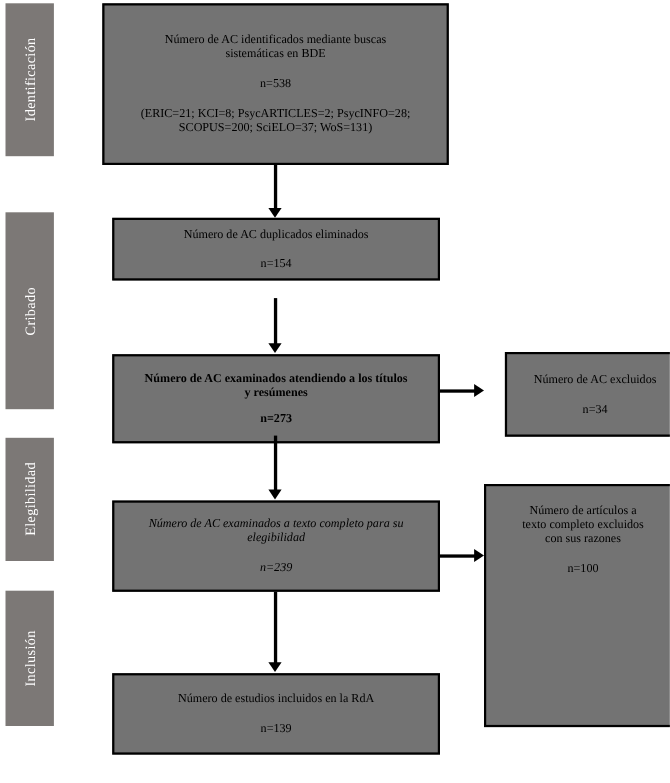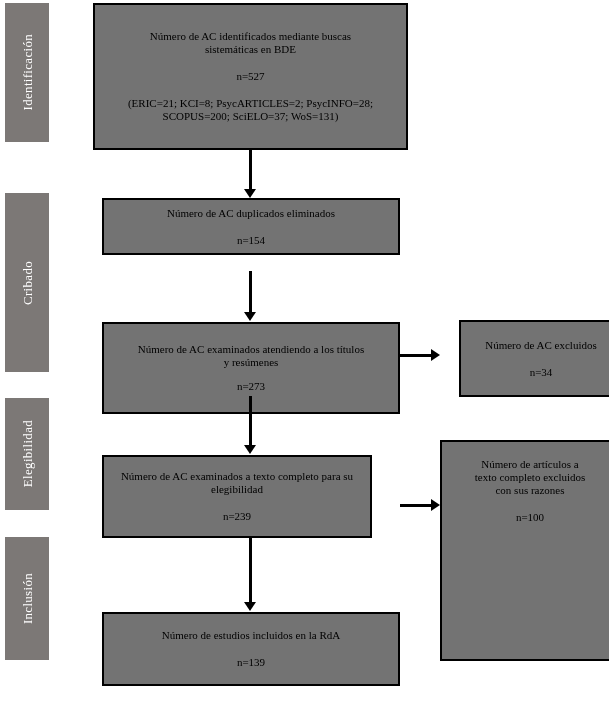--- a/index.html
+++ b/index.html
@@ -108,58 +108,58 @@
   </div>
 
   <div class="stage-bar" style="left:5px; top:537px; width:44px; height:123px;">
     <span class="stage-label">Inclusión</span>
   </div>
 
   <div class="flow-box" style="left:93px; top:3px; width:315px; height:147px;">
     <div class="line">Número de AC identificados mediante buscas
 sistemáticas en BDE</div>
     <div class="gap-md"></div>
-    <div class="line">n=527</div>
+    <div class="line">n=538</div>
     <div class="gap-md"></div>
     <div class="line">(ERIC=21; KCI=8; PsycARTICLES=2; PsycINFO=28;
 SCOPUS=200; SciELO=37; WoS=131)</div>
   </div>
 
   <div class="v-line" style="left:249px; top:150px; width:3px; height:40px;"></div>
   <div class="v-arrow-head" style="left:244px; top:189px;"></div>
 
   <div class="flow-box" style="left:102px; top:198px; width:298px; height:57px;">
     <div class="line">Número de AC duplicados eliminados</div>
     <div class="gap-md"></div>
     <div class="line">n=154</div>
   </div>
 
   <div class="v-line" style="left:249px; top:271px; width:3px; height:42px;"></div>
   <div class="v-arrow-head" style="left:244px; top:312px;"></div>
 
-  <div class="flow-box" style="left:102px; top:322px; width:298px; height:92px;">
+  <div class="flow-box" style="left:102px; top:322px; width:298px; height:81px;font-weight:bold;">
     <div class="line">Número de AC examinados atendiendo a los títulos
 y resúmenes</div>
     <div class="gap-sm"></div>
     <div class="line">n=273</div>
   </div>
 
   <div class="h-line" style="left:400px; top:354px; width:33px; height:3px;"></div>
   <div class="h-arrow-head" style="left:431px; top:349px;"></div>
 
   <div class="flow-box" style="left:440px; top:320px; width:164px; height:77px;margin-left:19px;">
     <div class="line">Número de AC excluidos</div>
     <div class="gap-md"></div>
     <div class="line">n=34</div>
   </div>
 
   <div class="v-line" style="left:249px; top:396px; width:3px; height:50px;"></div>
   <div class="v-arrow-head" style="left:244px; top:445px;"></div>
 
-  <div class="flow-box" style="left:102px; top:455px; width:270px; height:83px;">
+  <div class="flow-box" style="left:102px; top:455px; width:298px; height:83px;font-style:italic;">
     <div class="line">Número de AC examinados a texto completo para su
 elegibilidad</div>
     <div class="gap-md"></div>
     <div class="line">n=239</div>
   </div>
 
   <div class="h-line" style="left:400px; top:504px; width:33px; height:3px;"></div>
   <div class="h-arrow-head" style="left:431px; top:499px;"></div>
 
   <div class="flow-box" style="left:440px; top:440px; width:180px; height:221px; justify-content:flex-start; padding-top:16px;">

